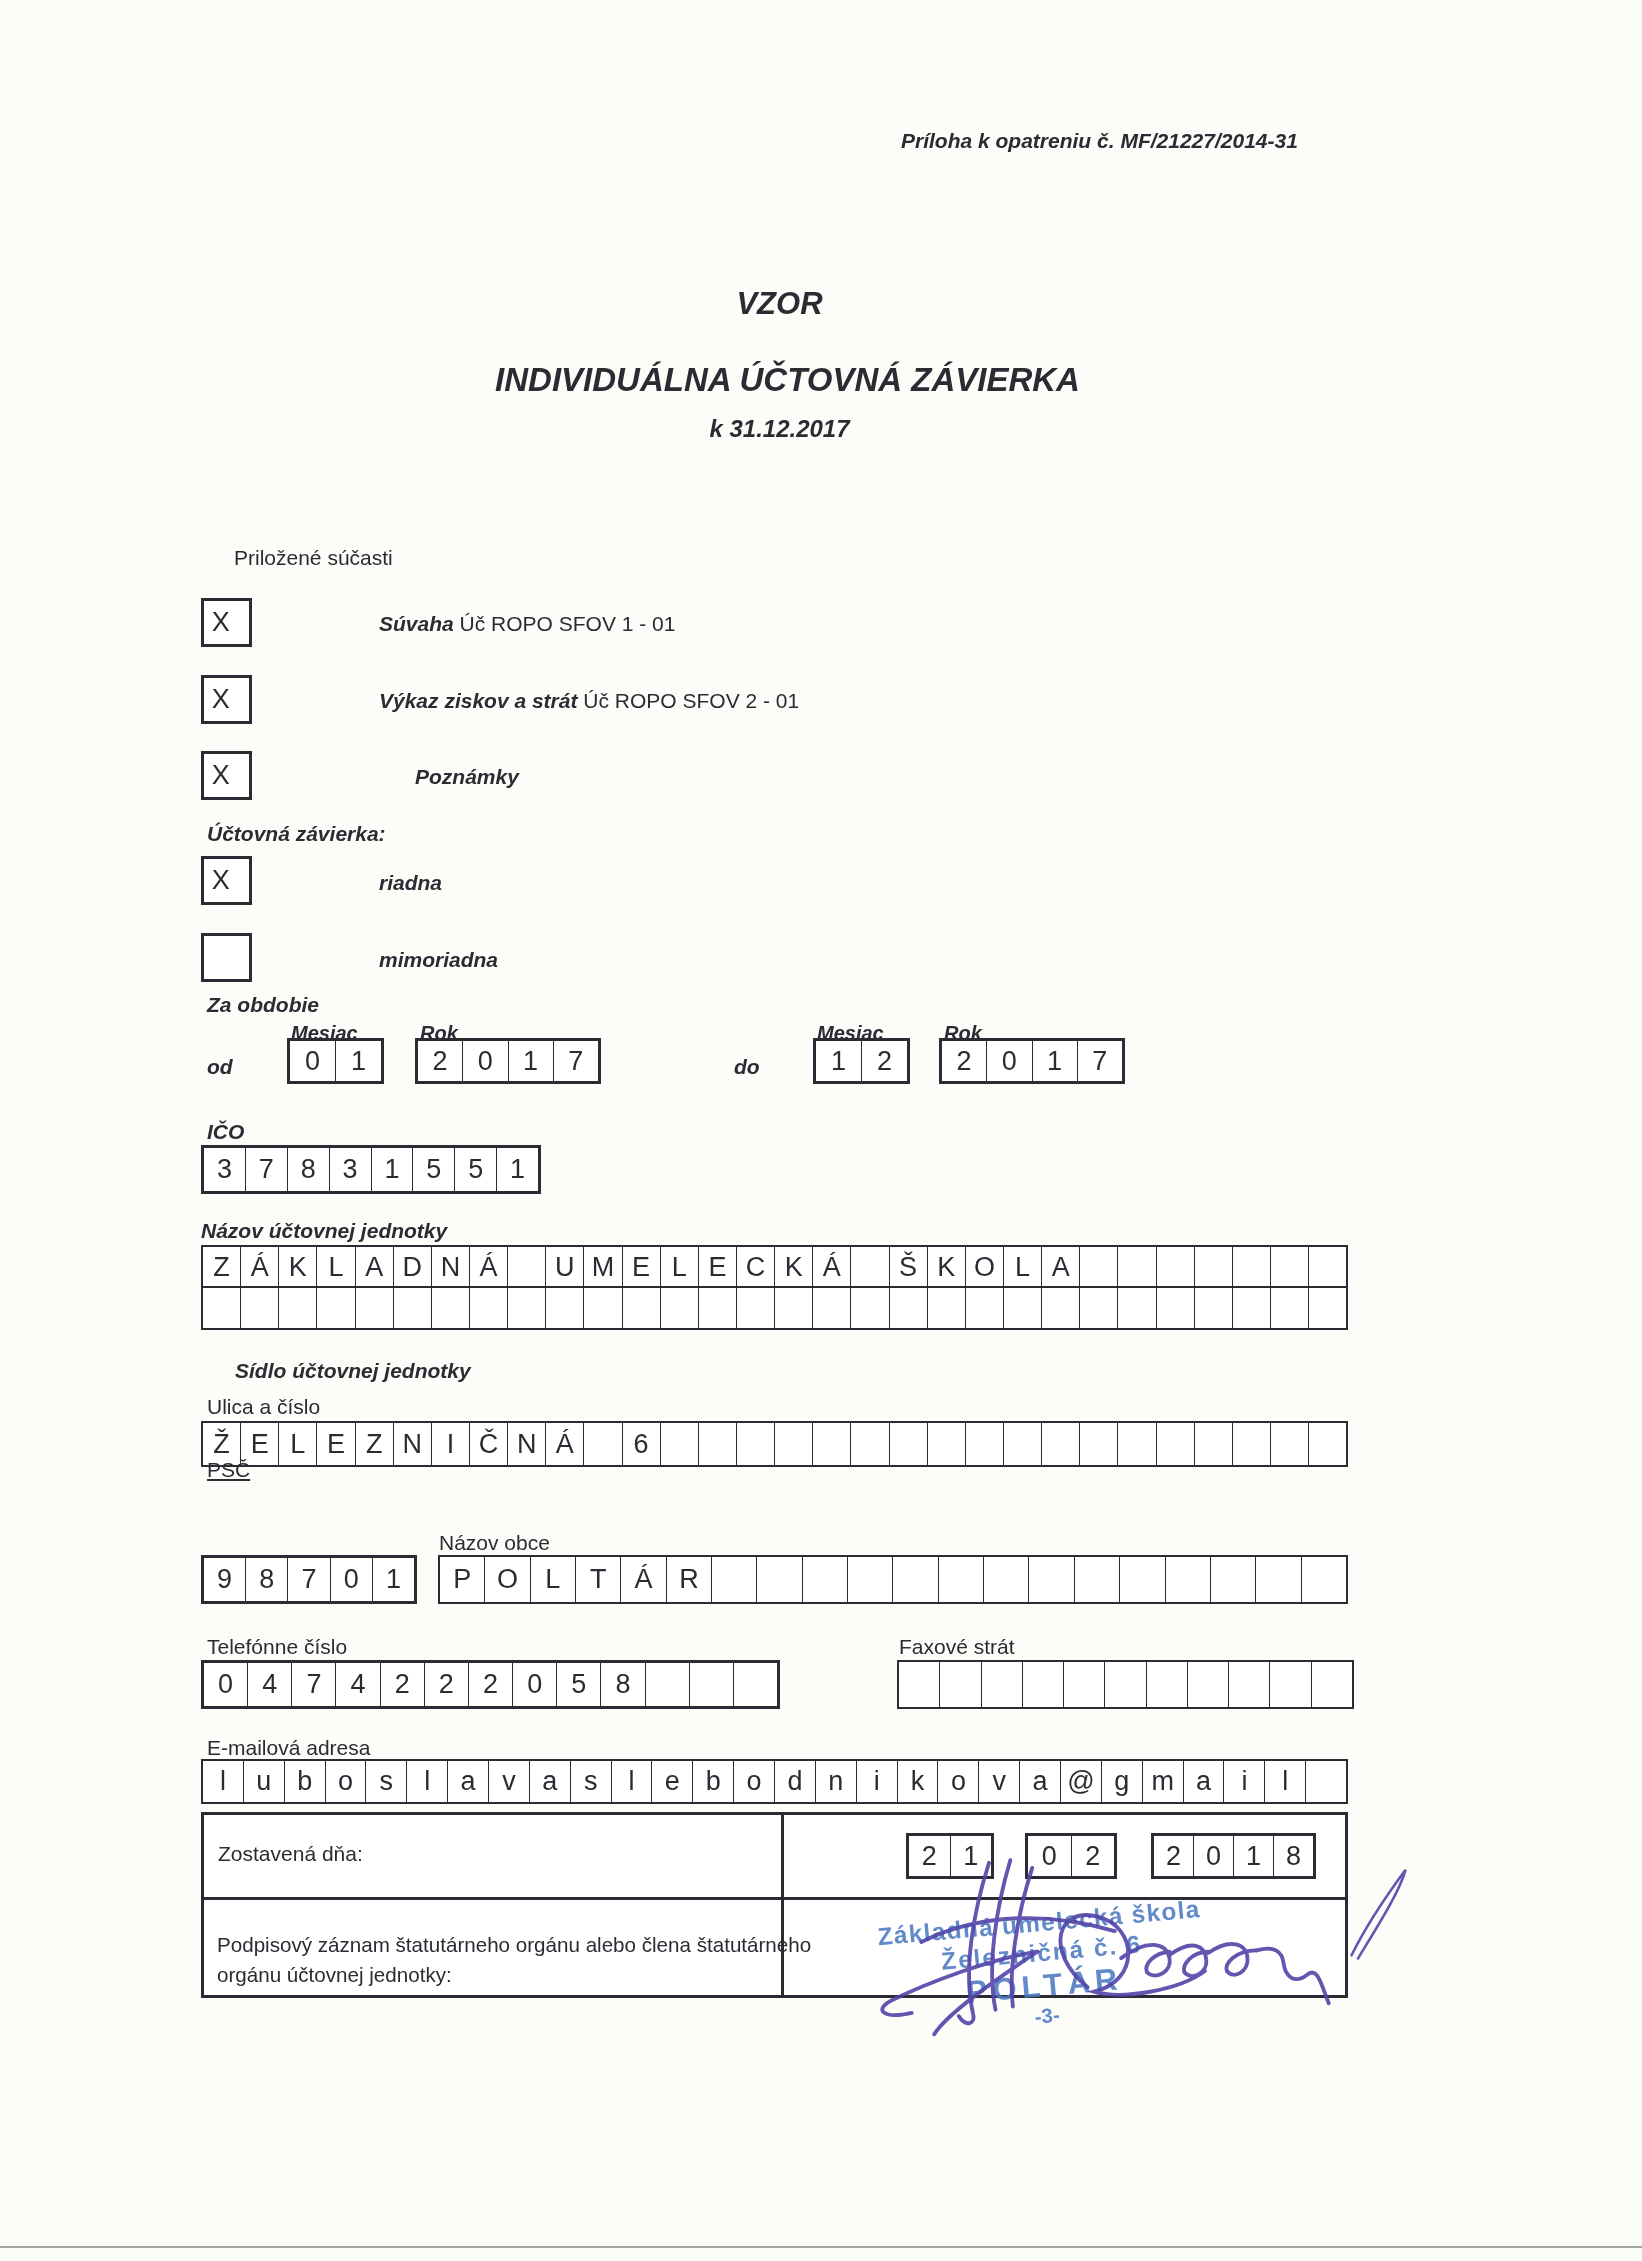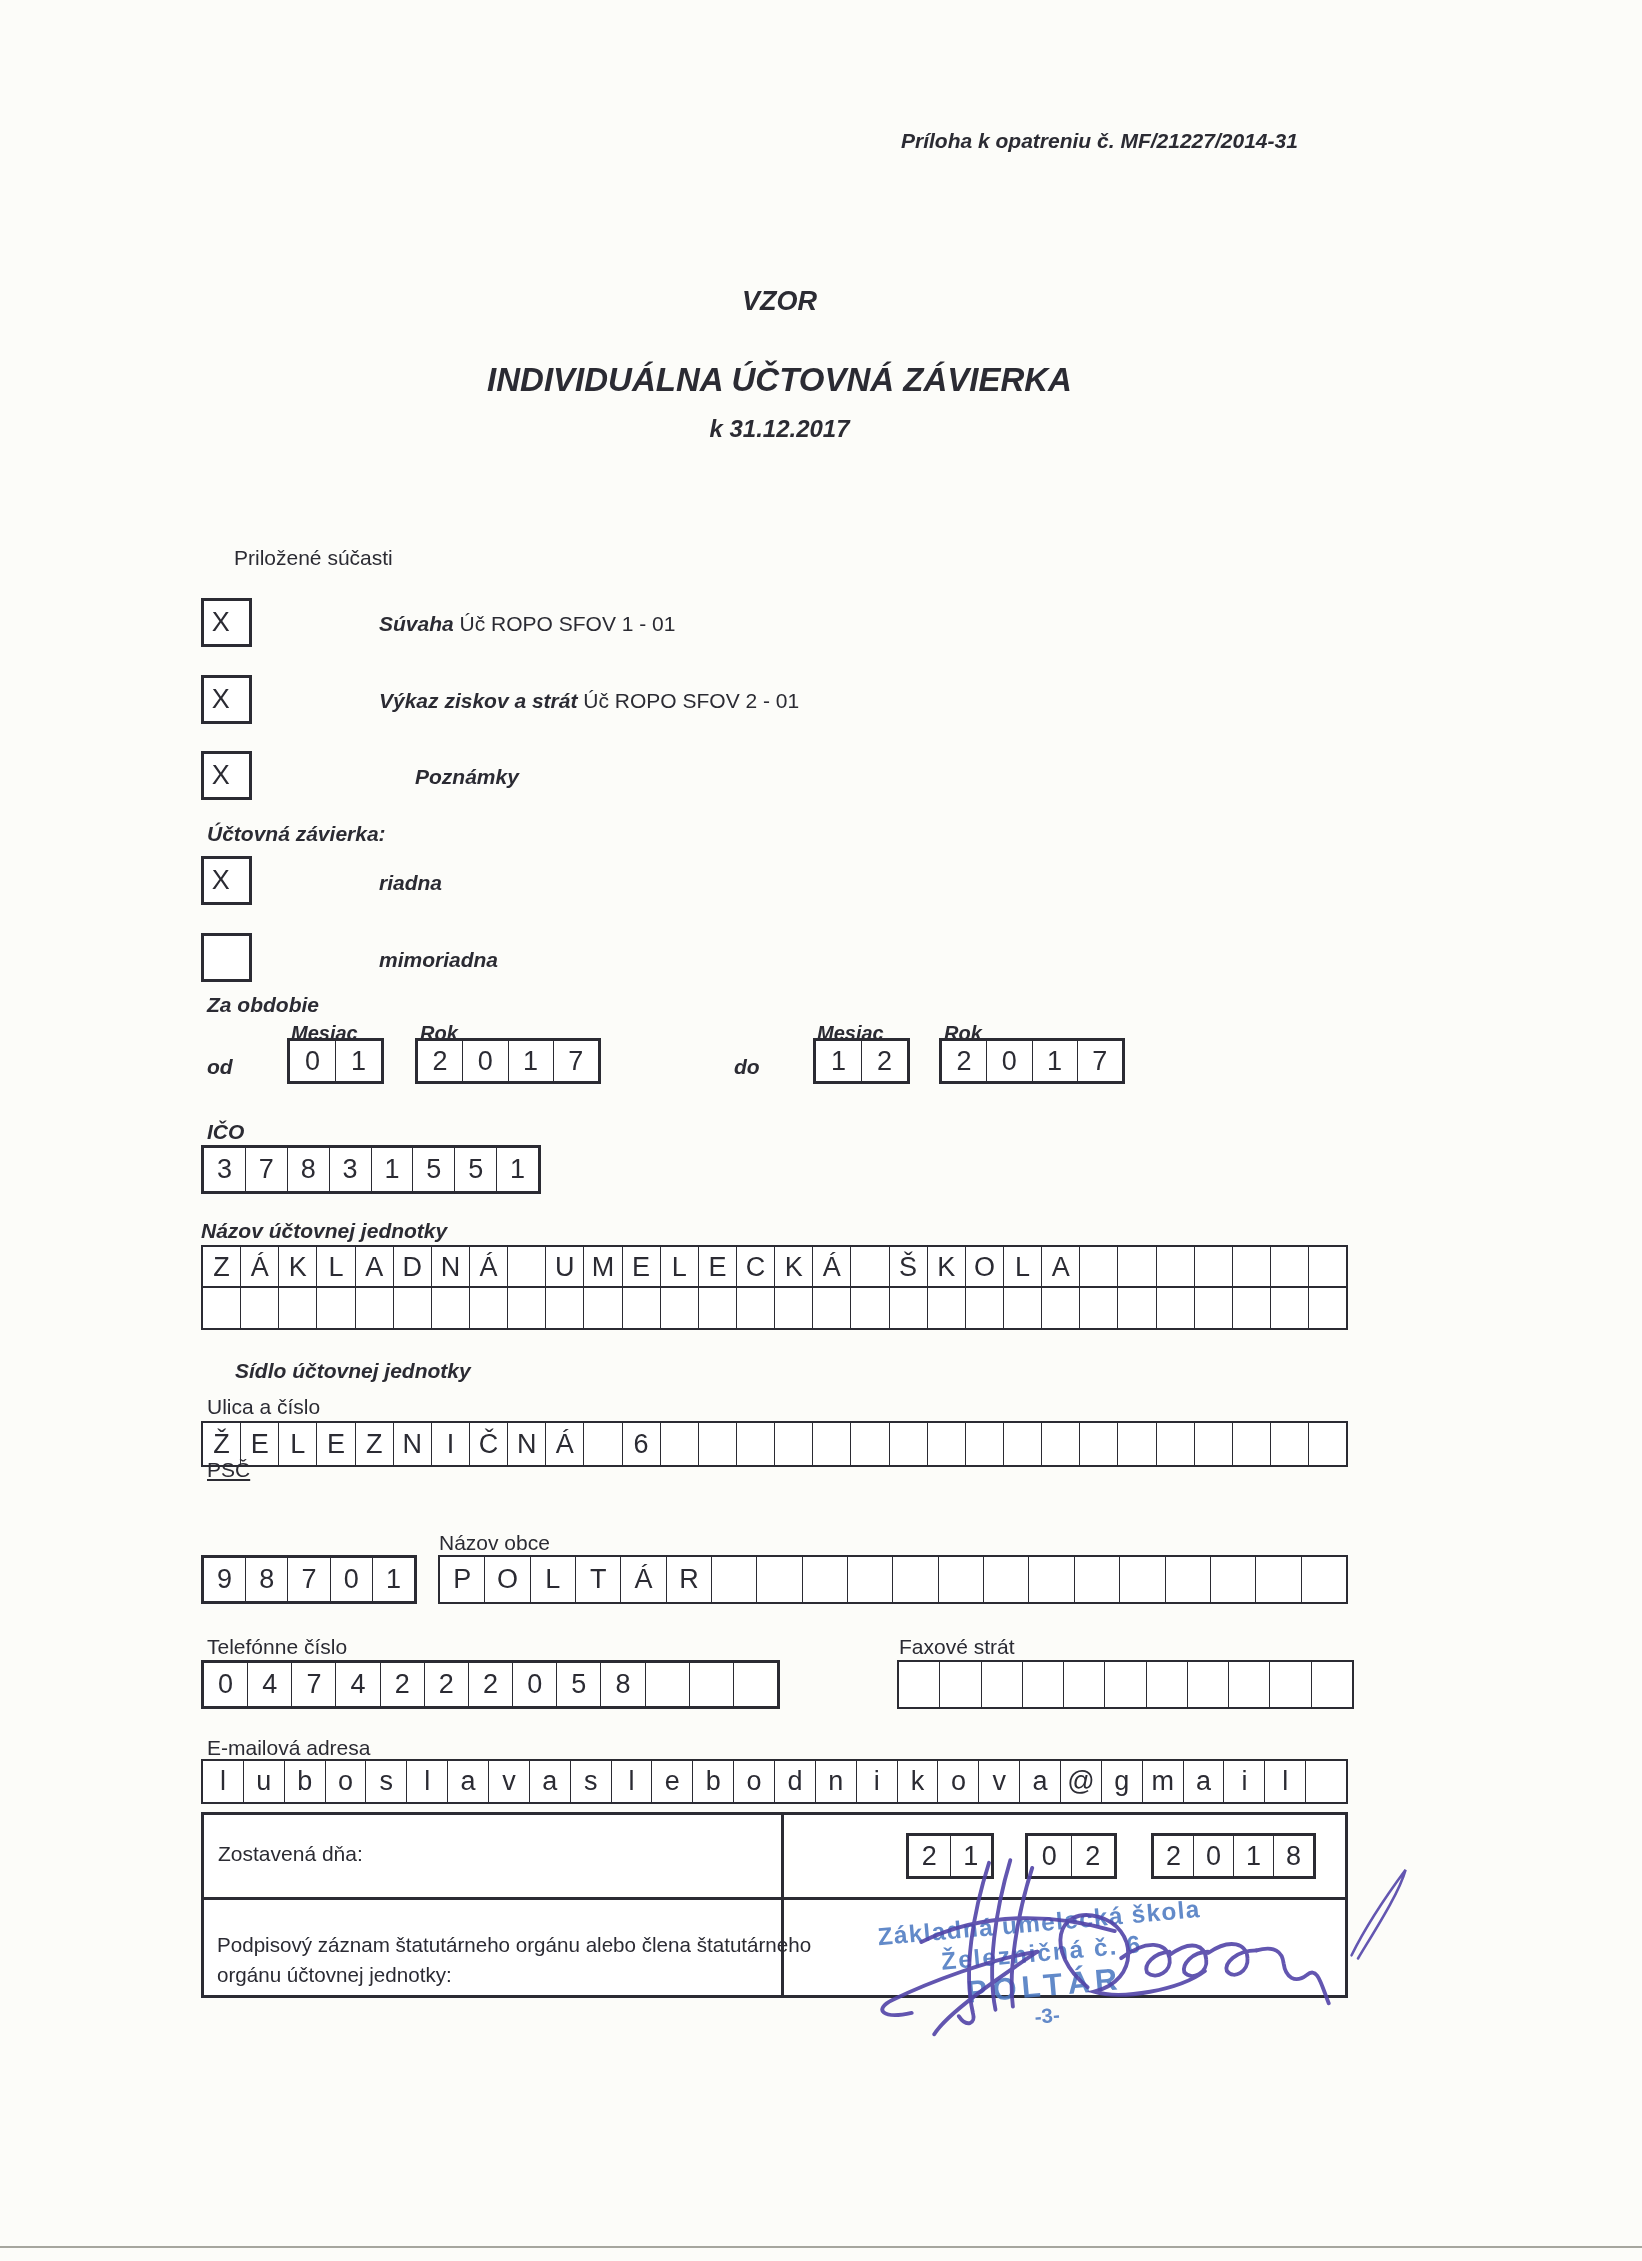--- a/index.html
+++ b/index.html
@@ -38,22 +38,22 @@
   .stamp .s4{font-size:20.6px;line-height:23px;}
 
   .scanline{position:absolute;left:0;top:2246px;width:1643px;height:1.9px;background:#97978f;opacity:.85;}
 </style>
 </head>
 <body>
 
 <div class="page">
 
   <div class="abs lbl b" style="left:901px;top:129px;">Príloha k opatreniu č. MF/21227/2014-31</div>
-  <div class="abs b center" style="left:0;top:286px;width:1559px;font-size:27px;">VZOR</div>
-  <div class="abs b center" style="left:0;top:361px;width:1559px;font-size:33px;">INDIVIDUÁLNA ÚČTOVNÁ ZÁVIERKA</div>
+  <div class="abs b center" style="left:0;top:286px;width:1559px;font-size:31px;">VZOR</div>
+  <div class="abs b center" style="left:8px;top:361px;width:1559px;font-size:33px;">INDIVIDUÁLNA ÚČTOVNÁ ZÁVIERKA</div>
   <div class="abs b center" style="left:0;top:415px;width:1559px;font-size:24px;">k 31.12.2017</div>
 
   <div class="abs lbl" style="left:207px;top:546px;margin-left:27px;">Priložené súčasti</div>
 
   <div class="checkbox" style="left:201px;top:598px;">
     <span>X</span>
   </div>
   <div class="abs lbl" style="left:379px;top:612px;">
     <span class="b">Súvaha</span><span> Úč ROPO SFOV 1 - 01</span>
   </div>

